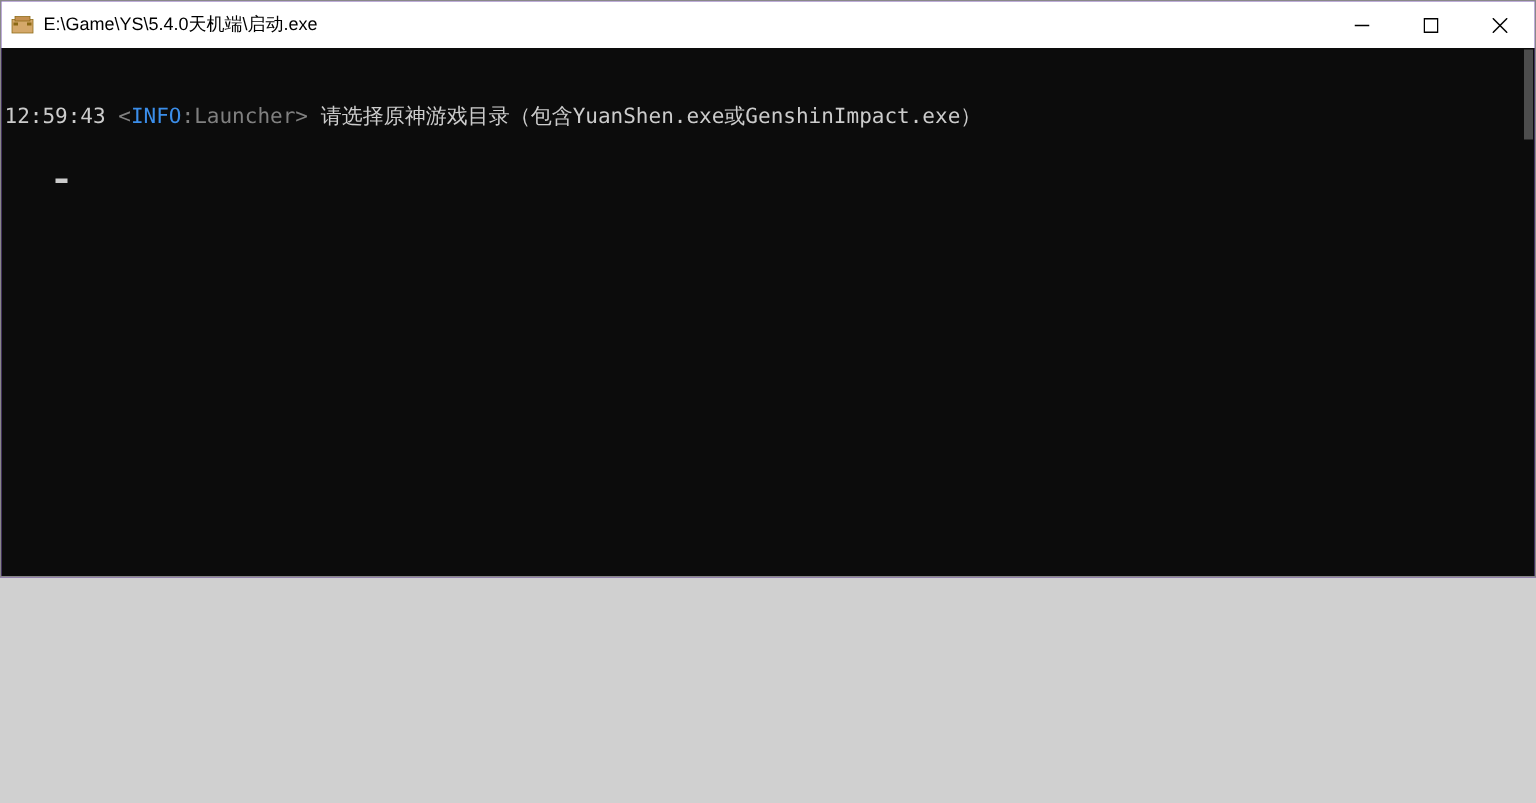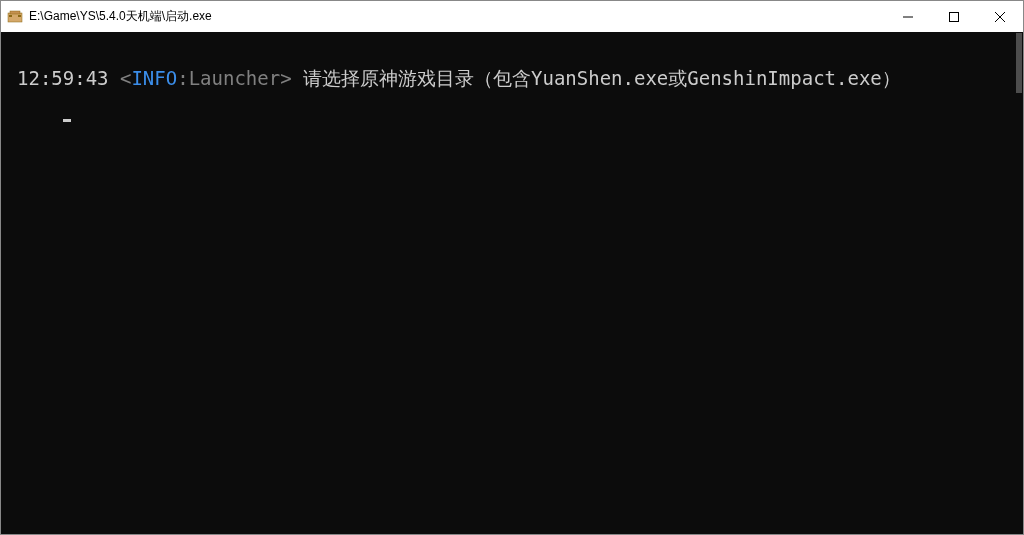--- a/index.html
+++ b/index.html
@@ -9,21 +9,21 @@
     }
     body {
       font-family: "Segoe UI", Tahoma, sans-serif;
       background: #d0d0d0;
       width: 1024px;
       height: 535px;
       overflow: hidden;
     }
     .window {
       width: 1024px;
-      height: 535px;
+      height: 385px;
       background: #6d28d9;
       display: flex;
       flex-direction: column;
       border: 1px solid #888;
     }
     .titlebar {
       height: 31px;
       background: #ffffff;
       display: flex;
       align-items: center;
@@ -65,23 +65,23 @@
     }
     .titlebar-btn svg {
       width: 10px;
       height: 10px;
     }
     .console-area {
       flex: 1;
       background: #0c0c0c;
       color: #cccccc;
       font-family: "NSimSun", "SimSun", "Consolas", monospace;
-      font-size: 19px;
+      font-size: 14px;
       line-height: 18px;
-      padding: 1px 16px;
+      padding: 1px 2px;
       position: relative;
       white-space: pre;
       overflow: hidden;
     }
     .console-line {
       display: block;
     }
     .log-timestamp {
       color: #cccccc;
     }

